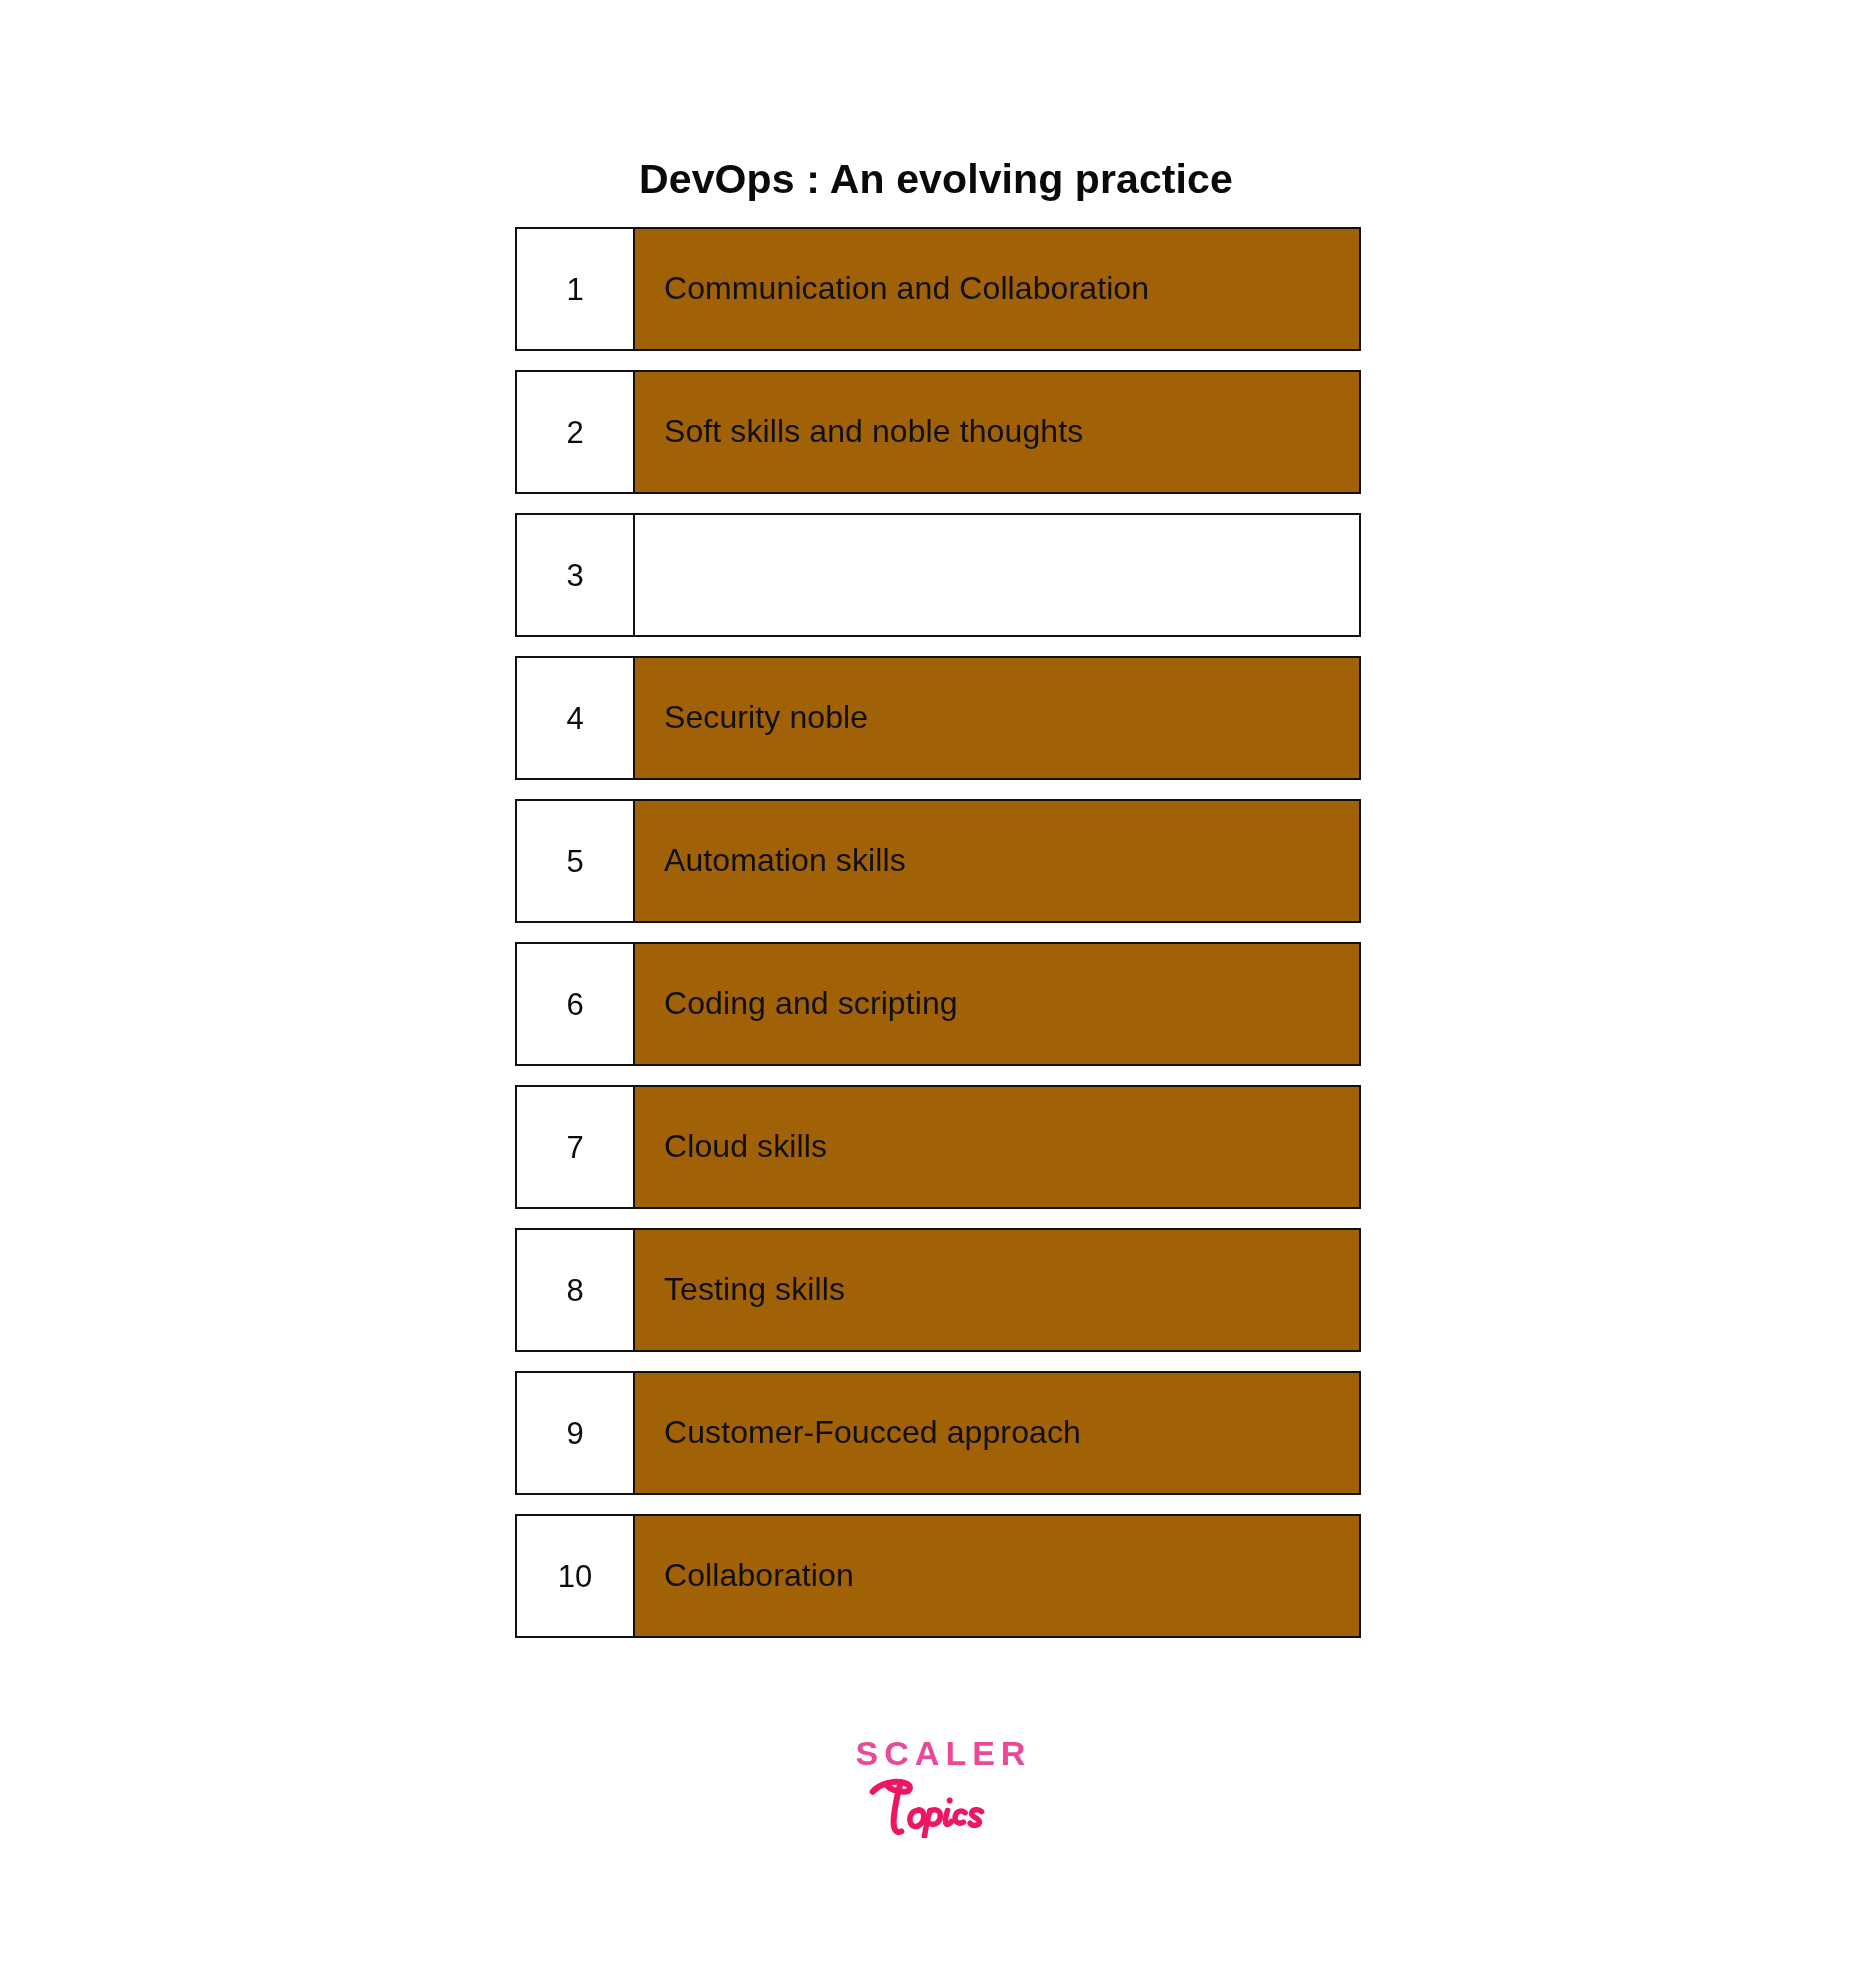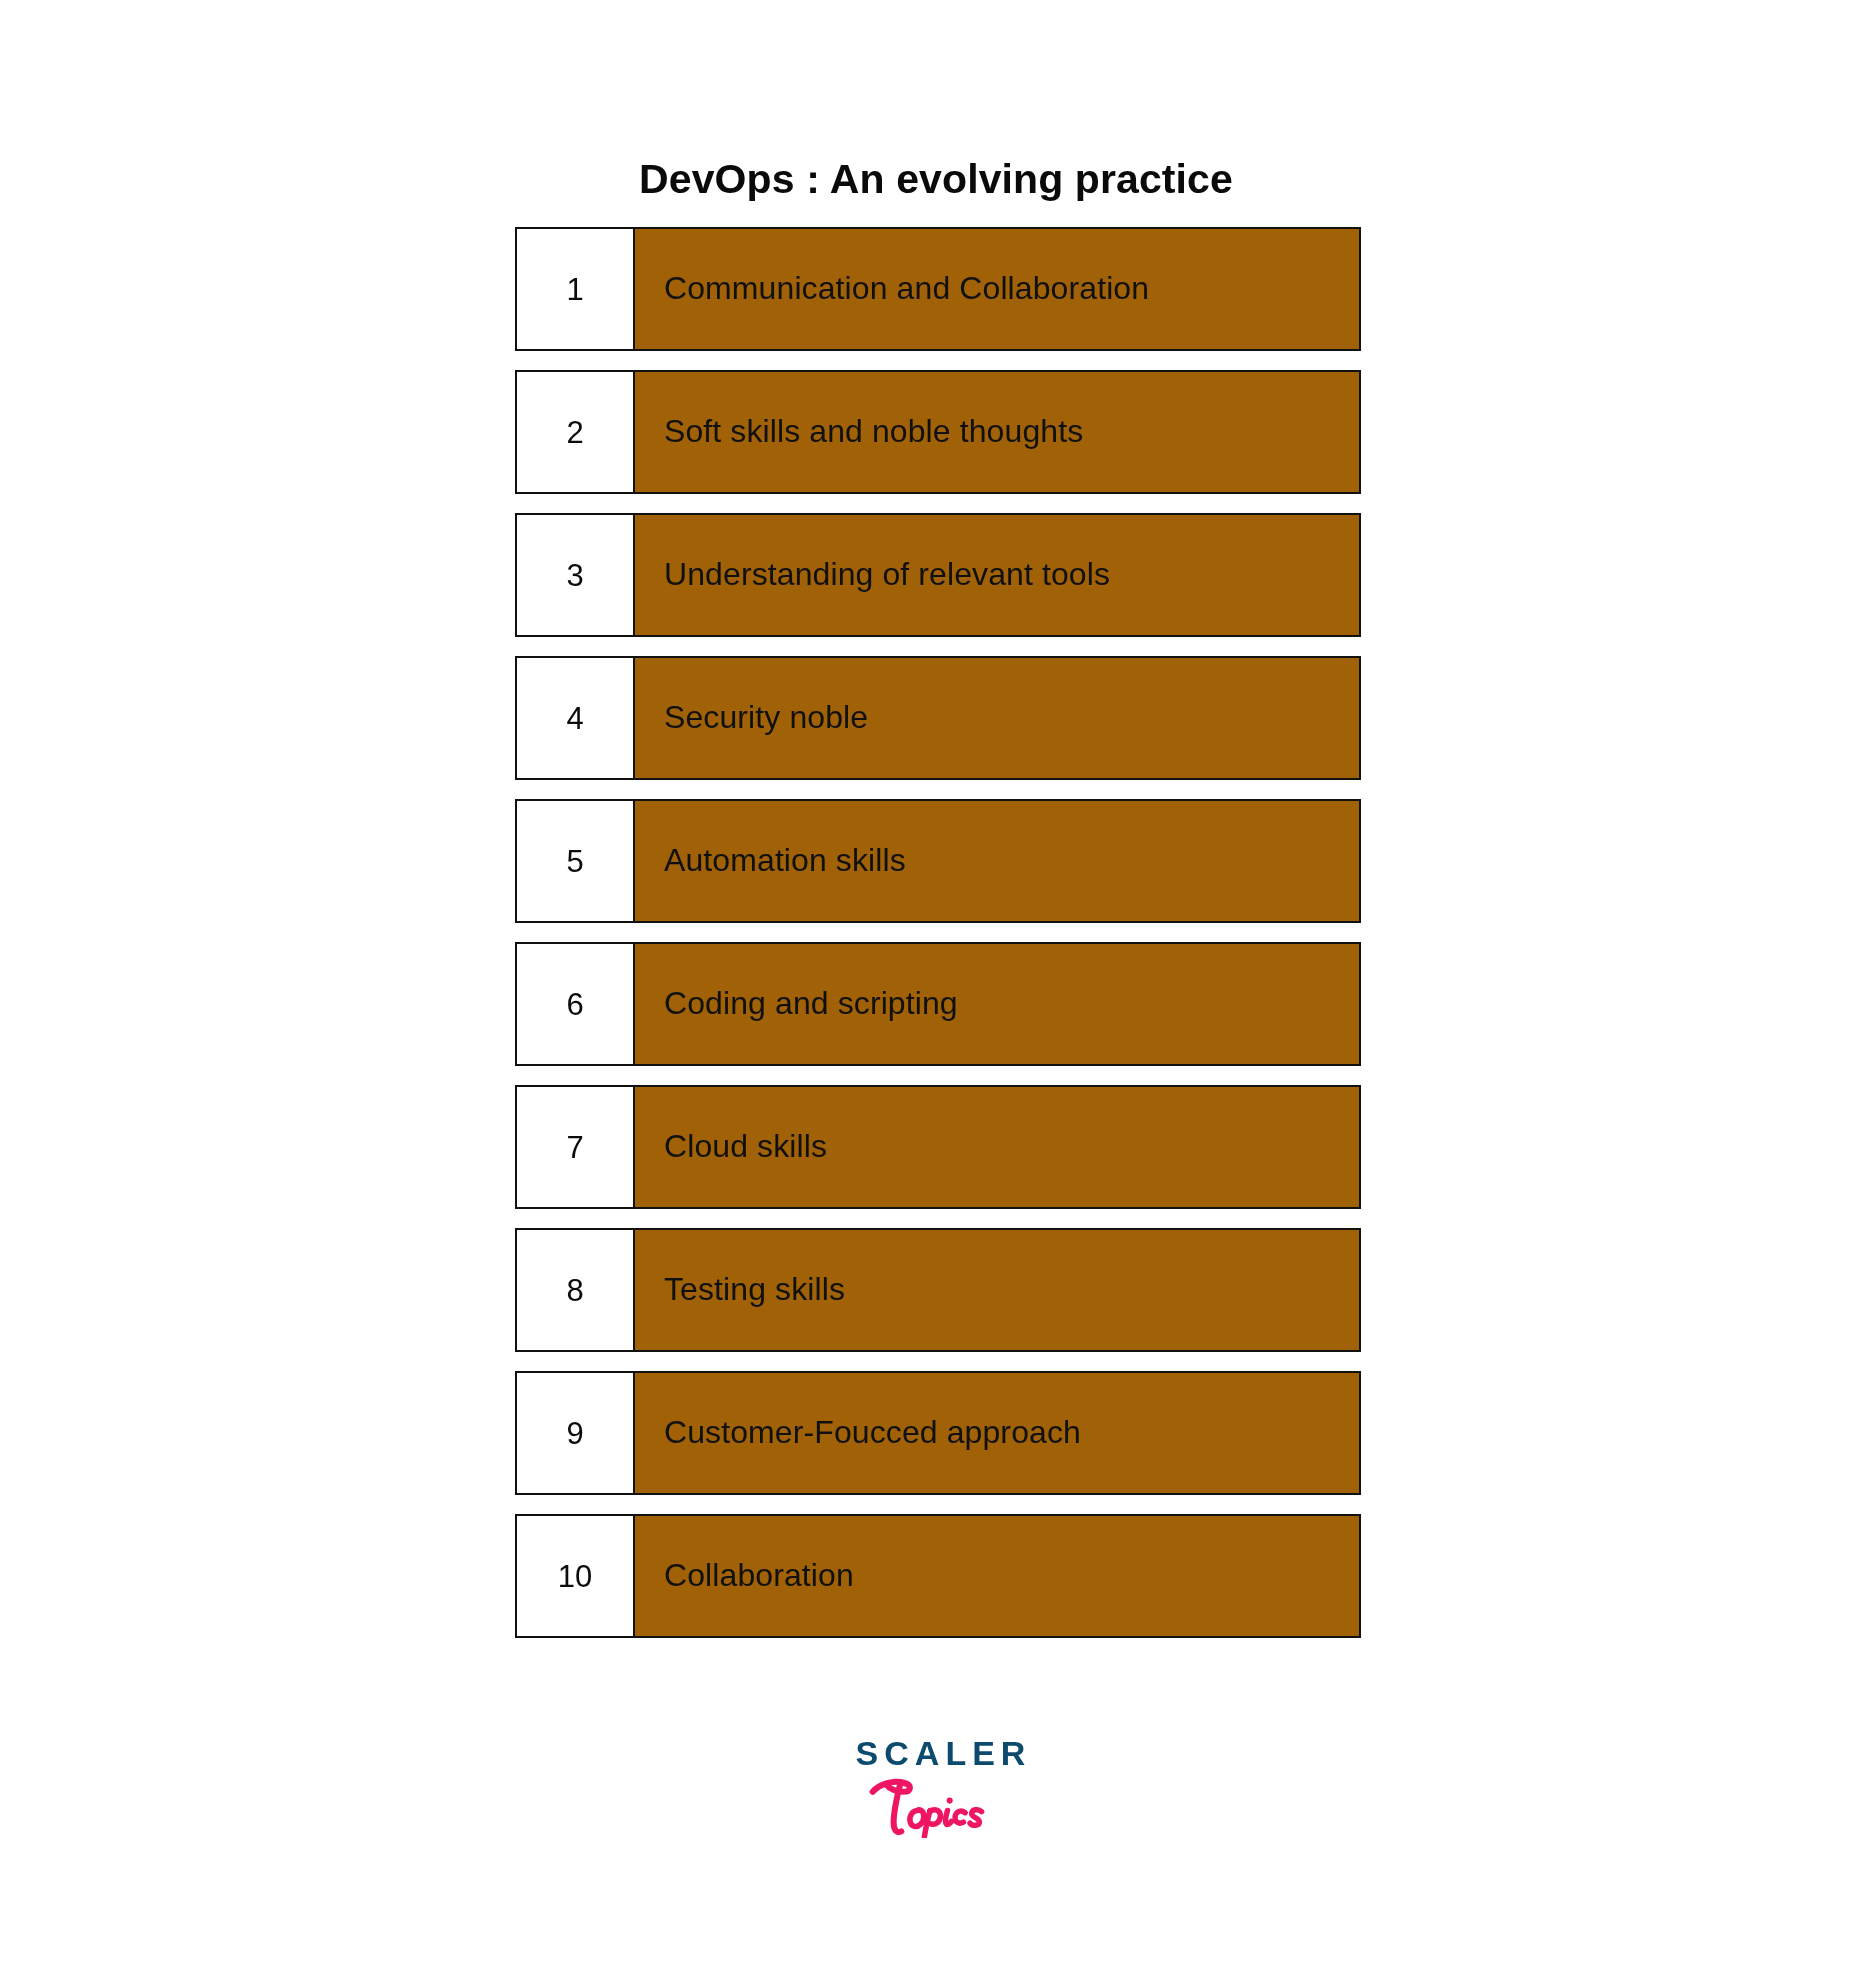--- a/index.html
+++ b/index.html
@@ -103,21 +103,21 @@
     text-align: center;
     user-select: none;
   }
   .logo-scaler {
     display: block;
     font-family: "Liberation Sans", "DejaVu Sans", sans-serif;
     font-size: 34px;
     font-weight: 700;
     letter-spacing: 6px;
     text-indent: 6px;
-    color: #0c4a6e;
+    color: #ec4899;
     line-height: 1;
     margin-left: 9px;
   }
   .logo-topics-svg {
     display: block;
     margin: 2.2px auto 0 auto;
   }
 </style>
 </head>
 <body>
@@ -133,21 +133,20 @@
   <div class="row">
         <div class="cell-num">1</div>
         <div class="cell-label">Communication and Collaboration</div>
       </div>
       <div class="row">
         <div class="cell-num">2</div>
         <div class="cell-label">Soft skills and noble thoughts</div>
       </div>
       <div class="row">
         <div class="cell-num">3</div>
-        <div class="cell-label">Understanding of relevant tools</div>
       </div>
       <div class="row">
         <div class="cell-num">4</div>
         <div class="cell-label">Security noble</div>
       </div>
       <div class="row">
         <div class="cell-num">5</div>
         <div class="cell-label">Automation skills</div>
       </div>
       <div class="row">

